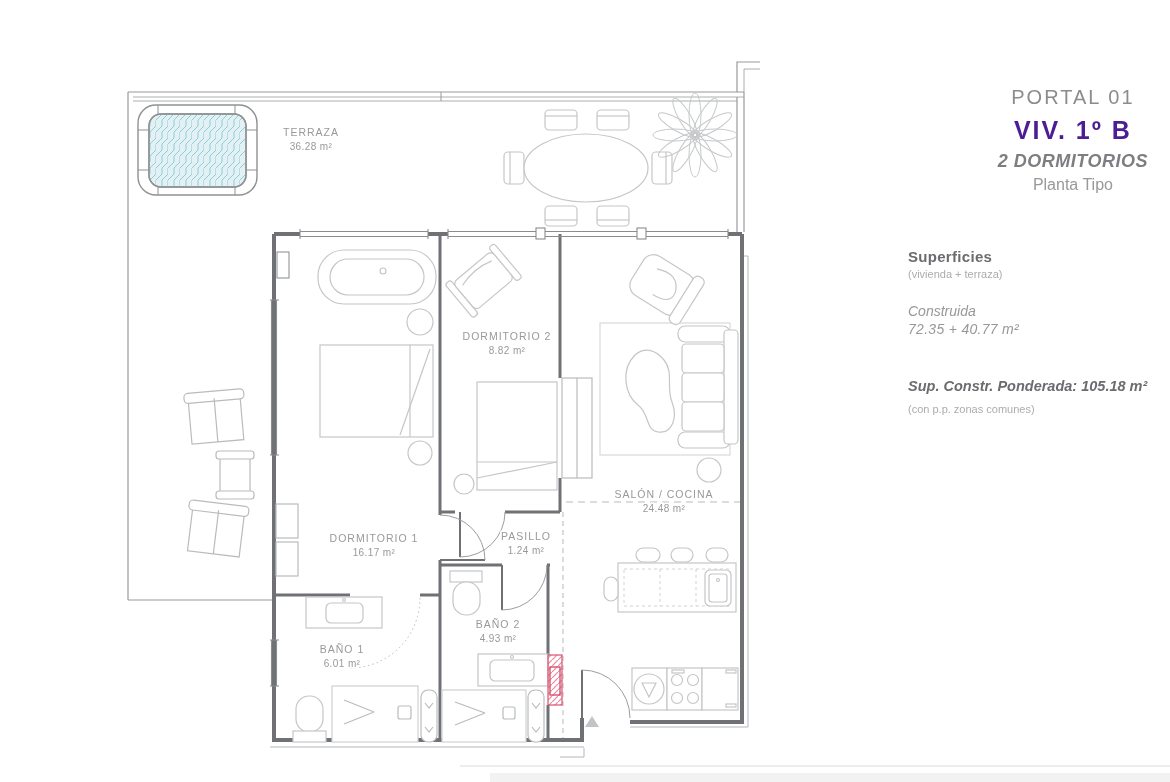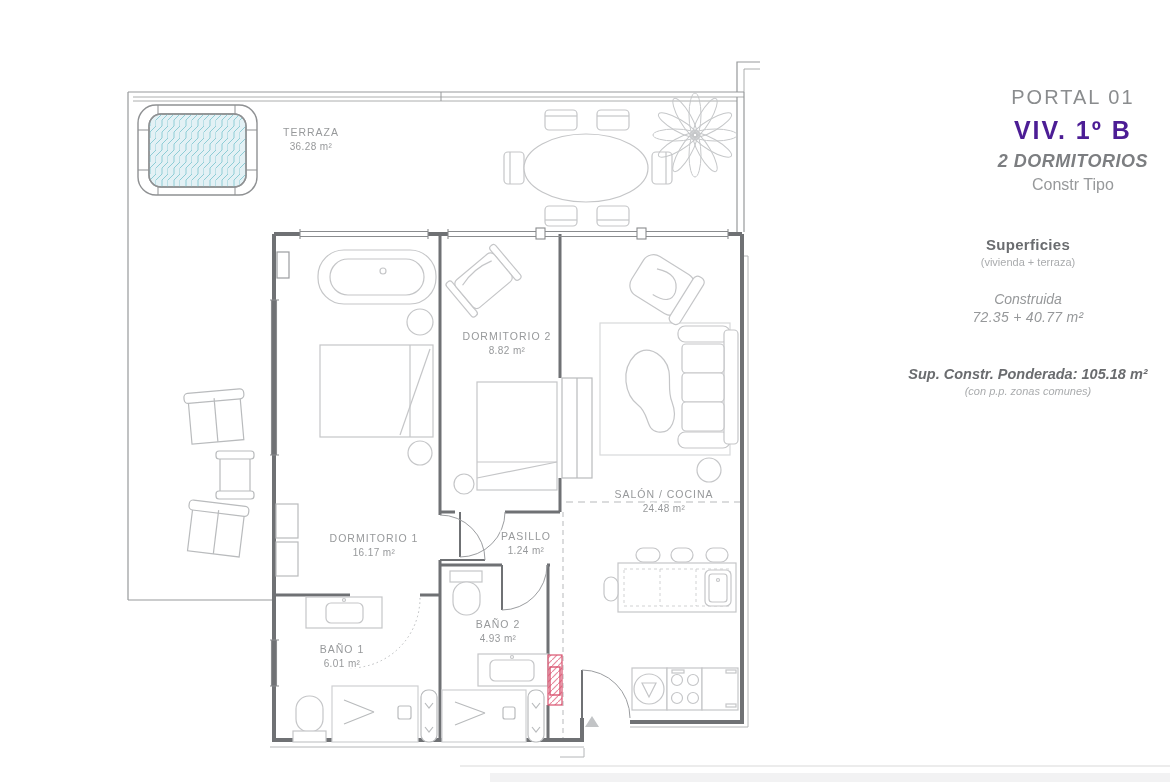--- a/index.html
+++ b/index.html
@@ -5,27 +5,27 @@
   html,body{margin:0;padding:0;background:#fff;font-family:"Liberation Sans",sans-serif;}
   .stage{position:relative;width:1170px;height:782px;background:#fff;overflow:hidden;}
   svg text{font-family:"Liberation Sans",sans-serif;fill:#97999b;paint-order:stroke;stroke:#ffffff;stroke-width:3px;}
   .room-name{font-size:10.5px;letter-spacing:1px;}
   .room-area{font-size:10px;letter-spacing:.4px;}
   .title-block{position:absolute;top:86px;right:22px;text-align:center;color:#8a8c8e;}
   .portal{font-size:20px;letter-spacing:2px;color:#8a8c8e;}
   .unit{font-size:25px;font-weight:bold;color:#4c1d95;letter-spacing:2px;margin-top:7px;}
   .bedrooms{font-size:18px;font-weight:bold;font-style:italic;color:#7c7e81;letter-spacing:.5px;margin-top:6px;}
   .planta{font-size:16px;color:#97999b;margin-top:4px;}
-  .surfaces{position:absolute;top:236px;left:908px;width:240px;text-align:center;color:#96989a;}
+  .surfaces{position:absolute;top:248px;left:908px;width:240px;text-align:left;color:#96989a;}
   .surf-head{font-size:15px;font-weight:bold;color:#6a6c6f;letter-spacing:.3px;}
   .surf-sub{font-size:11px;color:#aaacae;margin-top:3px;margin-bottom:22px;}
   .surf-row{display:flex;justify-content:space-between;font-size:14px;font-style:italic;line-height:18px;flex-direction:column;}
   .surf-row .v{letter-spacing:.3px;}
   .weighted{font-size:14.5px;font-weight:bold;font-style:italic;color:#6a6c6f;margin-top:40px;}
-  .weighted-note{font-size:11px;font-style:italic;color:#aaacae;margin-top:3px;}
+  .weighted-note{font-size:11px;color:#aaacae;margin-top:9px;}
 </style>
 </head>
 <body>
 
 <div class="stage">
 
   <svg width="1170" height="782" viewBox="0 0 1170 782">
     <defs>
       <pattern id="tubhatch" width="12" height="12" patternUnits="userSpaceOnUse">
         <path d="M0 12 L6 6 L6 0 M6 12 L12 6 L12 0" stroke="#8ecdd6" stroke-width="1" fill="none"></path>
@@ -345,21 +345,21 @@
       <text class="room-name" x="498" y="628">BAÑO 2</text>
       <text class="room-area" x="498" y="642">4.93 m²</text>
     </g>
   </svg>
 
   
   <div class="title-block">
     <div class="portal">PORTAL 01</div>
     <div class="unit">VIV. 1º B</div>
     <div class="bedrooms">2 DORMITORIOS</div>
-    <div class="planta">Constr Tipo</div>
+    <div class="planta">Planta Tipo</div>
   </div>
 
   
   <div class="surfaces">
     <div class="surf-head">Superficies</div>
     <div class="surf-sub">(vivienda + terraza)</div>
     <div class="surf-row">
       <span class="l">Construida</span>
       <span class="v">72.35 + 40.77 m²</span>
     </div>

